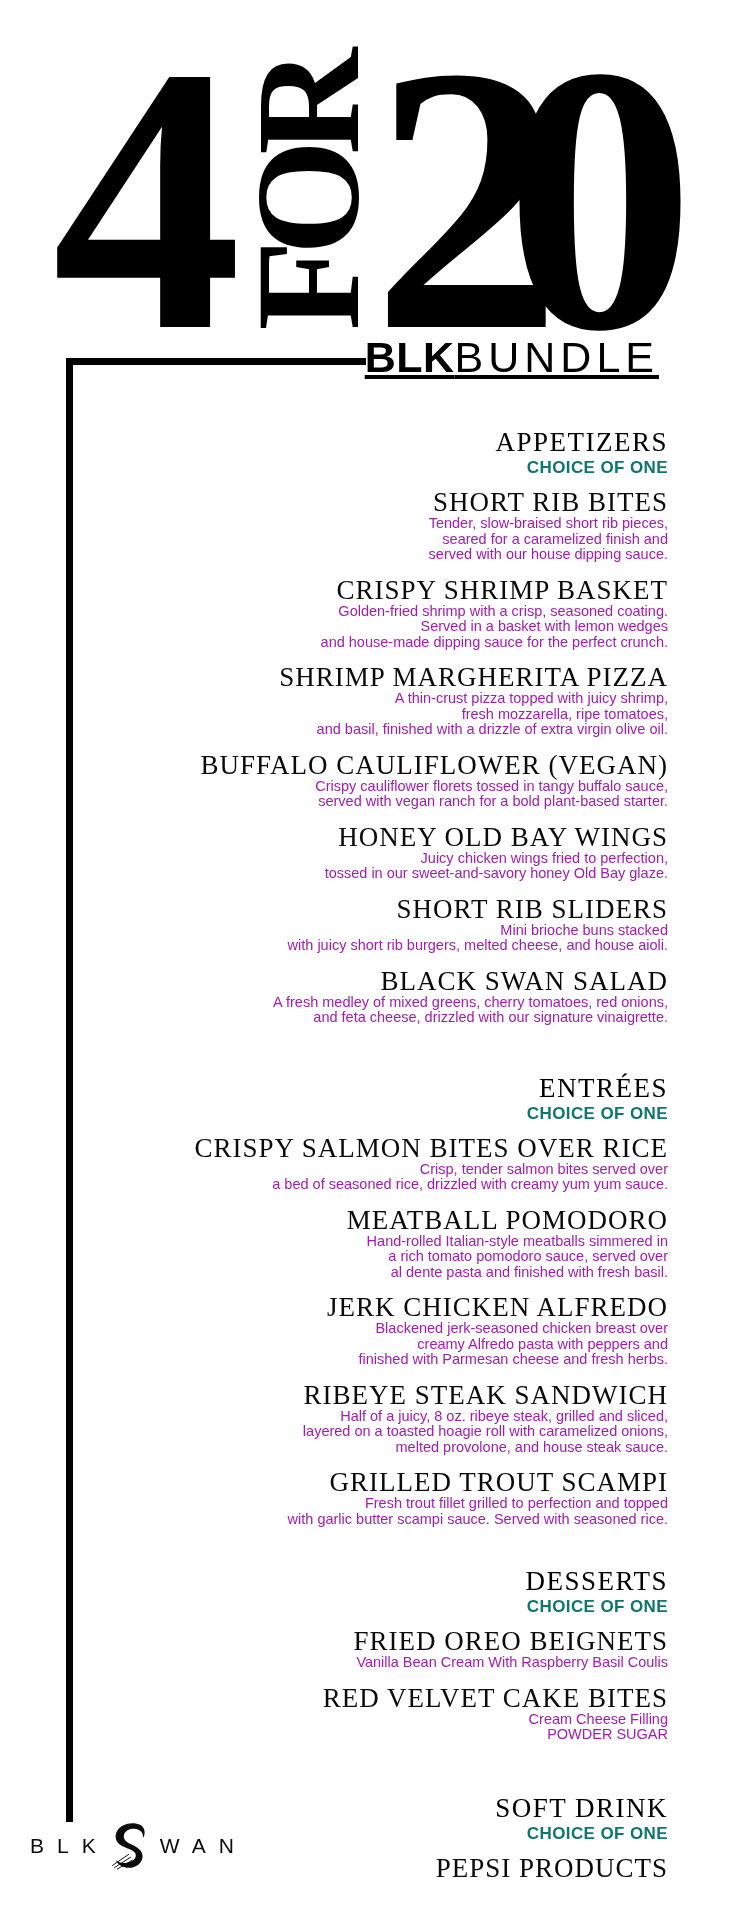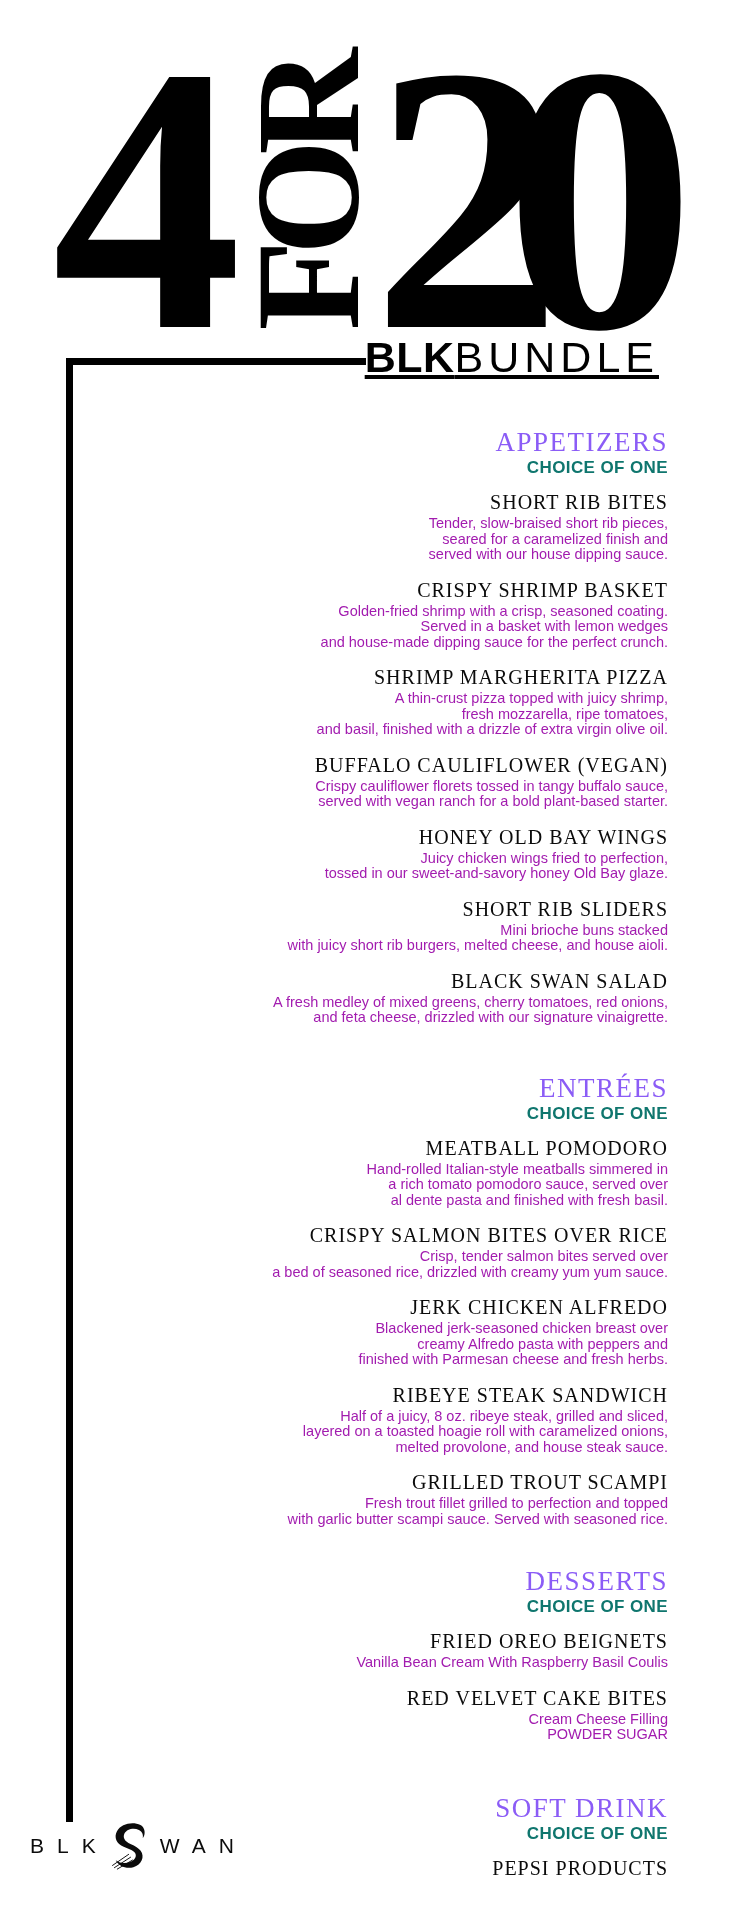--- a/index.html
+++ b/index.html
@@ -42,33 +42,33 @@
   .rule-h { position:absolute; left:66px; top:358px; width:300px; height:7px; background:#000; }
   .rule-v { position:absolute; left:66px; top:358px; width:7px; height:1464px; background:#000; }
 
   
   .menu {
     position:absolute; top:428px; left:100px; right:74px;
     text-align:right;
   }
   .sec-title {
     font-family:"Liberation Serif", serif; font-weight:400;
-    font-size:27px; line-height:28px; letter-spacing:1.5px; color:#8b5cf6;
+    font-size:27px; line-height:28px; letter-spacing:1.5px; color:#000000;
   }
   .sec-sub {
     font-size:17px; line-height:14px; font-weight:700;
     letter-spacing:0.4px; margin-top:5px; color:#0f766e;
   }
   .menu-section + .menu-section { margin-top:48px; }
   .menu-section.sec-desserts { margin-top:40px; }
   .menu-section.sec-drink    { margin-top:51px; }
   .item { margin-top:16px; }
   .item-name {
     font-family:"Liberation Serif", serif; font-weight:400;
-    font-size:20px; line-height:22px; letter-spacing:1px;
+    font-size:27px; line-height:22px; letter-spacing:1px;
     margin-bottom:3px; color:#0b0b0b;
   }
   .item-desc {
     font-size:14.5px; line-height:15.5px; color:#a21caf;
     white-space:pre-line;
   }
 
   
   .swan-logo {
     position:absolute; left:30px; top:1820px; height:52px;
@@ -139,29 +139,29 @@
         <h3 class="item-name">BLACK SWAN SALAD</h3>
         <div class="item-desc">A fresh medley of mixed greens, cherry tomatoes, red onions,
 and feta cheese, drizzled with our signature vinaigrette.</div>
       </div>
     </section>
 
     <section class="menu-section">
       <h2 class="sec-title">ENTRÉES</h2>
       <div class="sec-sub">CHOICE OF ONE</div>
       <div class="item">
+        <h3 class="item-name">CRISPY SALMON BITES OVER RICE</h3>
+        <div class="item-desc">Crisp, tender salmon bites served over
+a bed of seasoned rice, drizzled with creamy yum yum sauce.</div>
+      </div>
+      <div class="item">
         <h3 class="item-name">MEATBALL POMODORO</h3>
         <div class="item-desc">Hand-rolled Italian-style meatballs simmered in
 a rich tomato pomodoro sauce, served over
 al dente pasta and finished with fresh basil.</div>
-      </div>
-      <div class="item">
-        <h3 class="item-name">CRISPY SALMON BITES OVER RICE</h3>
-        <div class="item-desc">Crisp, tender salmon bites served over
-a bed of seasoned rice, drizzled with creamy yum yum sauce.</div>
       </div>
       <div class="item">
         <h3 class="item-name">JERK CHICKEN ALFREDO</h3>
         <div class="item-desc">Blackened jerk-seasoned chicken breast over
 creamy Alfredo pasta with peppers and
 finished with Parmesan cheese and fresh herbs.</div>
       </div>
       <div class="item">
         <h3 class="item-name">RIBEYE STEAK SANDWICH</h3>
         <div class="item-desc">Half of a juicy, 8 oz. ribeye steak, grilled and sliced,

